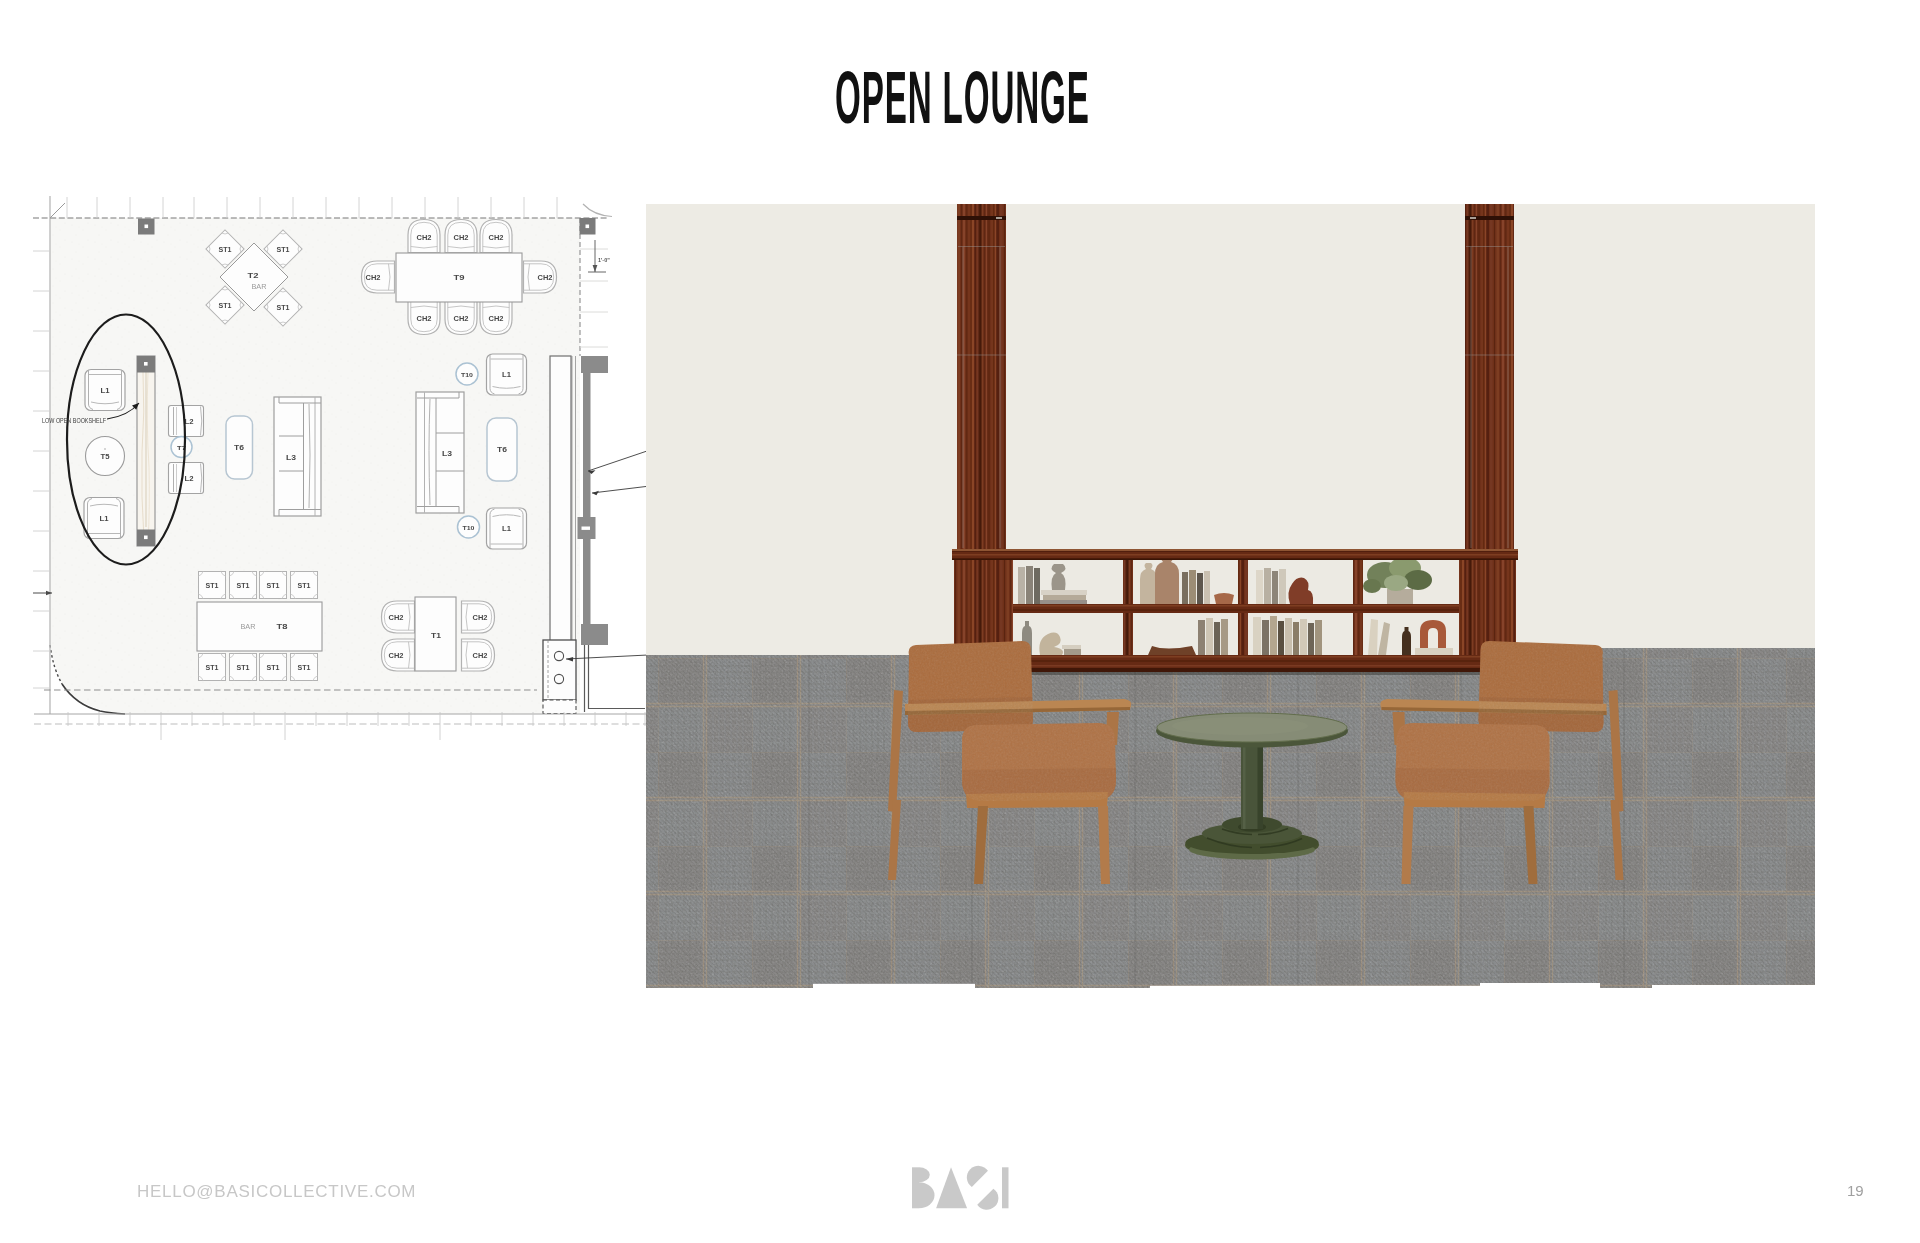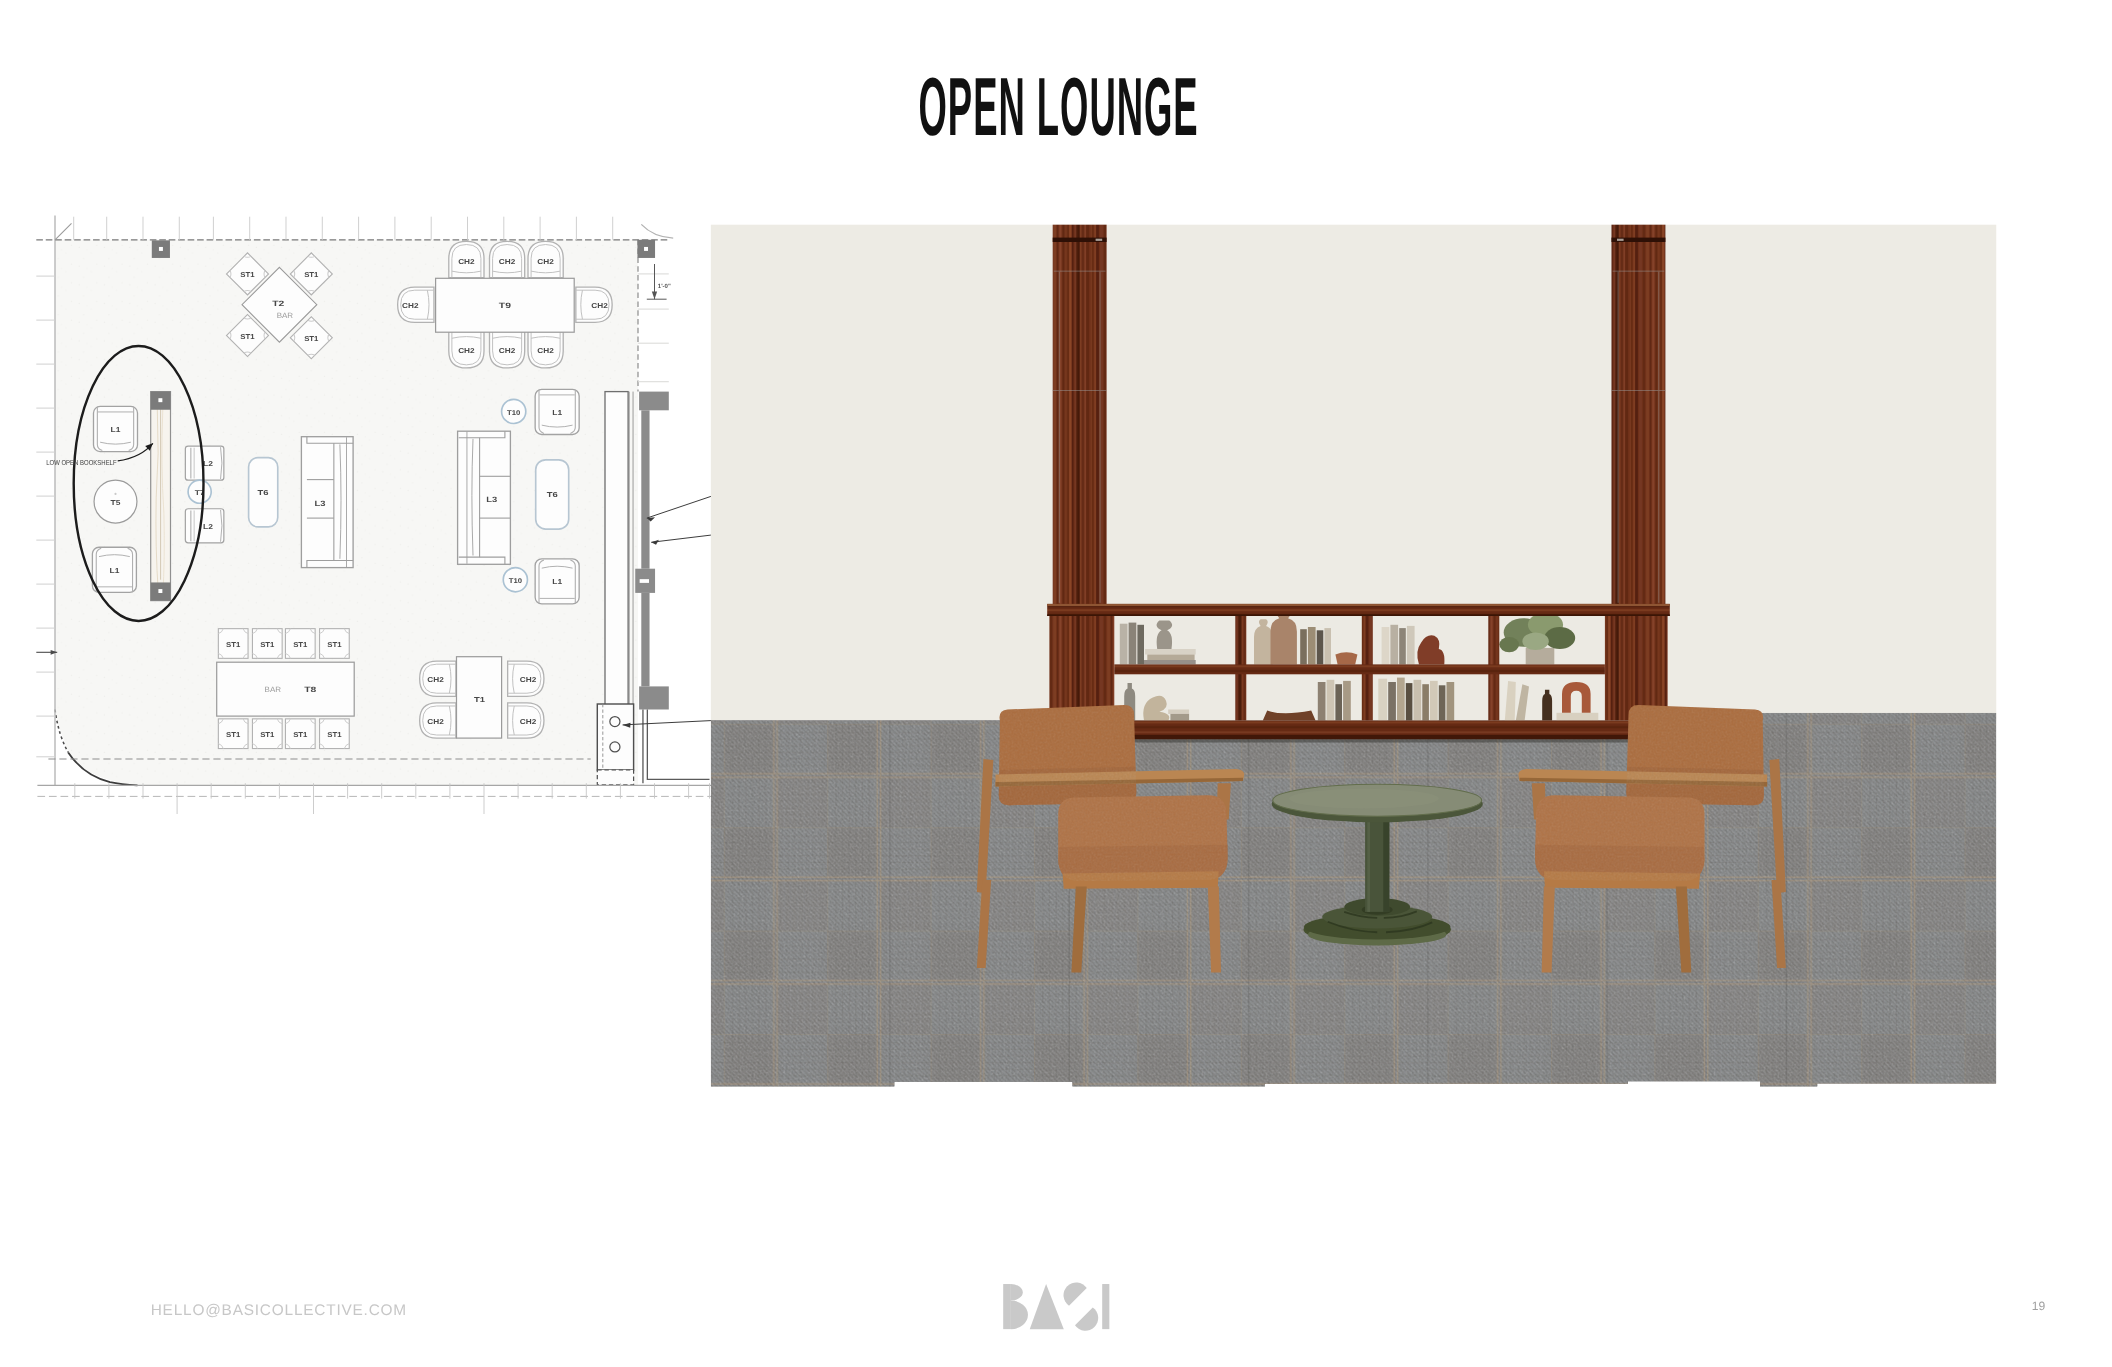--- a/index.html
+++ b/index.html
@@ -642,23 +642,23 @@
   <rect x="1241" y="742" width="22" height="87" fill="#49543a"></rect>
   <rect x="1257.5" y="742" width="5.5" height="87" fill="#38432b"></rect>
   <rect x="1243" y="742" width="2.5" height="87" fill="#556046"></rect>
   <ellipse cx="1252" cy="731" rx="96" ry="16.5" fill="#4b563a"></ellipse>
   <ellipse cx="1252" cy="727.5" rx="95" ry="14.5" fill="#868c76"></ellipse>
   <ellipse cx="1240" cy="726" rx="68" ry="9" fill="#8e947e" opacity="0.35"></ellipse>
   <ellipse cx="1252" cy="727.5" rx="95" ry="14.5" fill="none" stroke="#626d4c" stroke-width="1"></ellipse>
  </g>
 </svg>
 
-<div class="abs" style="left:137px;top:1182px;font-size:14px;letter-spacing:0.72px;color:#c7c7c7;">HELLO@BASICOLLECTIVE.COM</div>
-
-<div class="abs" style="left:1847px;top:1182px;font-size:11px;color:#a0a0a0;">19</div>
+<div class="abs" style="left:137px;top:1182px;font-size:17px;letter-spacing:0.72px;color:#c7c7c7;">HELLO@BASICOLLECTIVE.COM</div>
+
+<div class="abs" style="left:1847px;top:1182px;font-size:15px;color:#a0a0a0;">19</div>
 
 <svg class="abs" style="left:908px;top:1163px;" width="106" height="50" viewBox="908 1163 106 50">
  <g fill="#c9c9c9">
 
   <rect x="912" y="1167.3" width="7" height="41"></rect>
   <path d="M919,1167.3 a10.8,7.5 0 0 1 0,15 Z"></path>
   <path d="M919,1182.3 a15.5,13 0 0 1 0,26 Z"></path>
 
   <path d="M951,1167.3 L967.1,1208.3 L936.1,1208.3 Z"></path>
 

